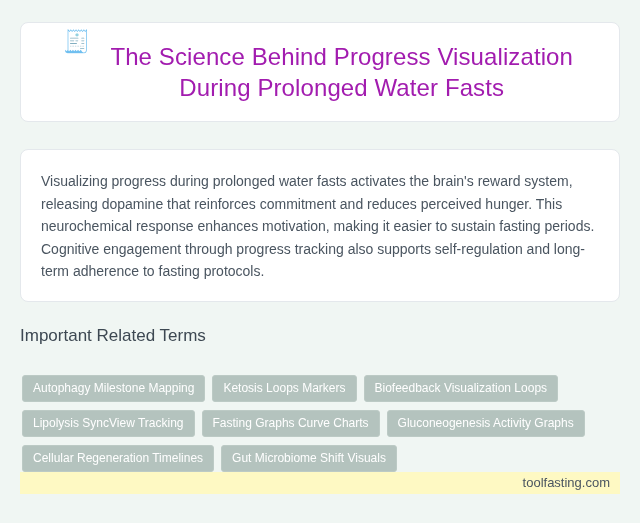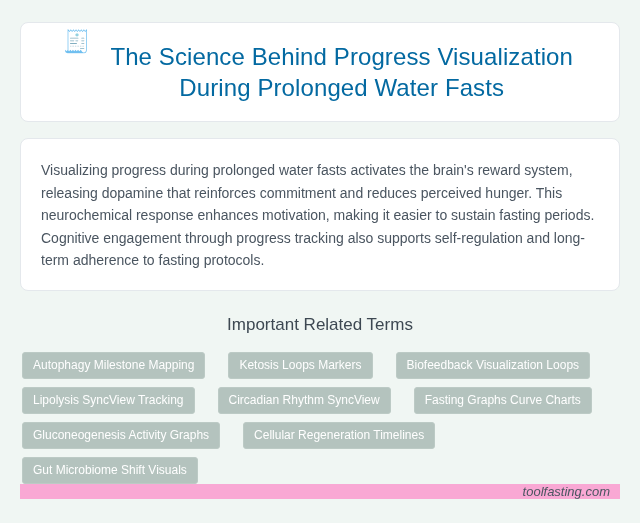--- a/index.html
+++ b/index.html
@@ -43,78 +43,78 @@
   .title-icon {
     font-size: 22px;
     line-height: 30px;
     color: #b7aee0;
     flex: 0 0 auto;
     margin-top: 2px;
   }
   .title-text {
     font-size: 24px;
     line-height: 31px;
-    color: #0369a1;
+    color: #a21caf;
     text-align: center;
     font-weight: 400;
     letter-spacing: 0.1px;
     max-width: 470px;
   }
   
   .body-card {
-    margin-top: 16px;
+    margin-top: 27px;
     padding: 20px 20px 18px 20px;
     height: 160px;
   }
   .body-text {
     font-size: 14px;
     line-height: 22.5px;
     color: #4a5560;
     margin: 0;
   }
   
   .terms-section {
     margin-top: 24px;
   }
   .terms-heading {
     font-size: 17px;
     color: #3d4852;
-    text-align: center;
-    margin: 0 0 17px 0;
+    text-align: left;
+    margin: 0 0 0 0;
     font-weight: 400;
   }
   .tag-list {
     display: flex;
     flex-wrap: wrap;
-    gap: 8px 23px;
+    gap: 8px 7px;
     padding: 0 2px;
+    margin-top: 29px;
   }
   .tag {
     background: #b4c3be;
     border: 1px solid #bccac5;
     color: #ffffff;
     font-size: 12px;
     line-height: 14px;
     padding: 5px 10px 6px 10px;
     border-radius: 3px;
     white-space: nowrap;
     box-sizing: border-box;
   }
   
   .footer {
     margin-top: auto;
     margin-bottom: 29px;
-    background: #f9a8d4;
+    background: #fef9c3;
     height: 34px;
     display: flex;
     align-items: center;
     justify-content: flex-end;
     padding-right: 10px;
     box-sizing: border-box;
-    font-style: italic;
   }
   .footer-text {
     font-size: 13px;
     color: #4a5560;
   }
 </style>
 </head>
 <body>
 
 <div class="page">
@@ -130,21 +130,20 @@
     <p class="body-text">Visualizing progress during prolonged water fasts activates the brain's reward system, releasing dopamine that reinforces commitment and reduces perceived hunger. This neurochemical response enhances motivation, making it easier to sustain fasting periods. Cognitive engagement through progress tracking also supports self-regulation and long-term adherence to fasting protocols.</p>
   </div>
 
   <div class="terms-section">
     <h2 class="terms-heading">Important Related Terms</h2>
     <div class="tag-list">
       <span class="tag">Autophagy Milestone Mapping</span>
       <span class="tag">Ketosis Loops Markers</span>
       <span class="tag">Biofeedback Visualization Loops</span>
       <span class="tag">Lipolysis SyncView Tracking</span>
-      <span class="tag">Circadian Rhythm SyncView</span>
       <span class="tag">Fasting Graphs Curve Charts</span>
       <span class="tag">Gluconeogenesis Activity Graphs</span>
       <span class="tag">Cellular Regeneration Timelines</span>
       <span class="tag">Gut Microbiome Shift Visuals</span>
     </div>
   </div>
 
   <div class="footer">
     <span class="footer-text">toolfasting.com</span>
   </div>

